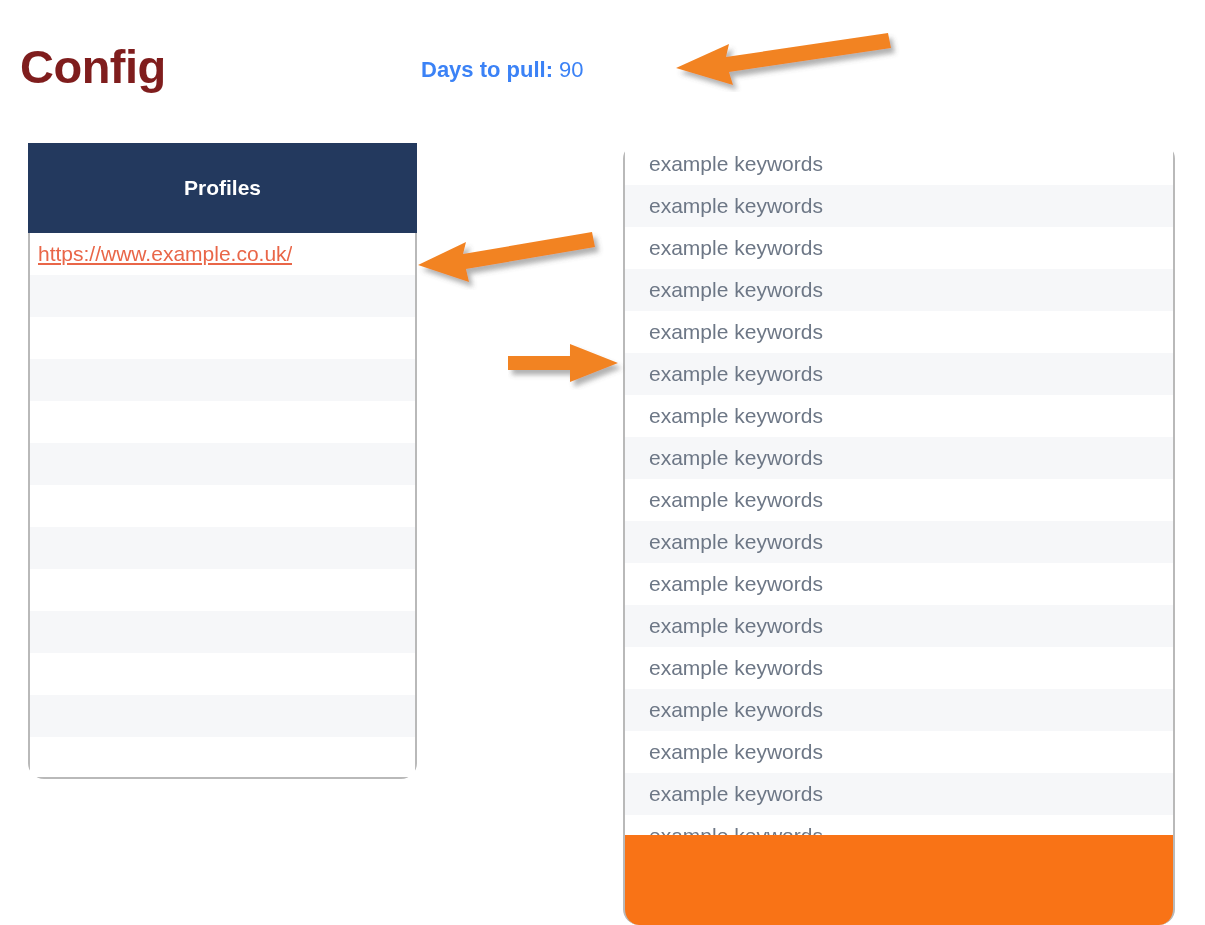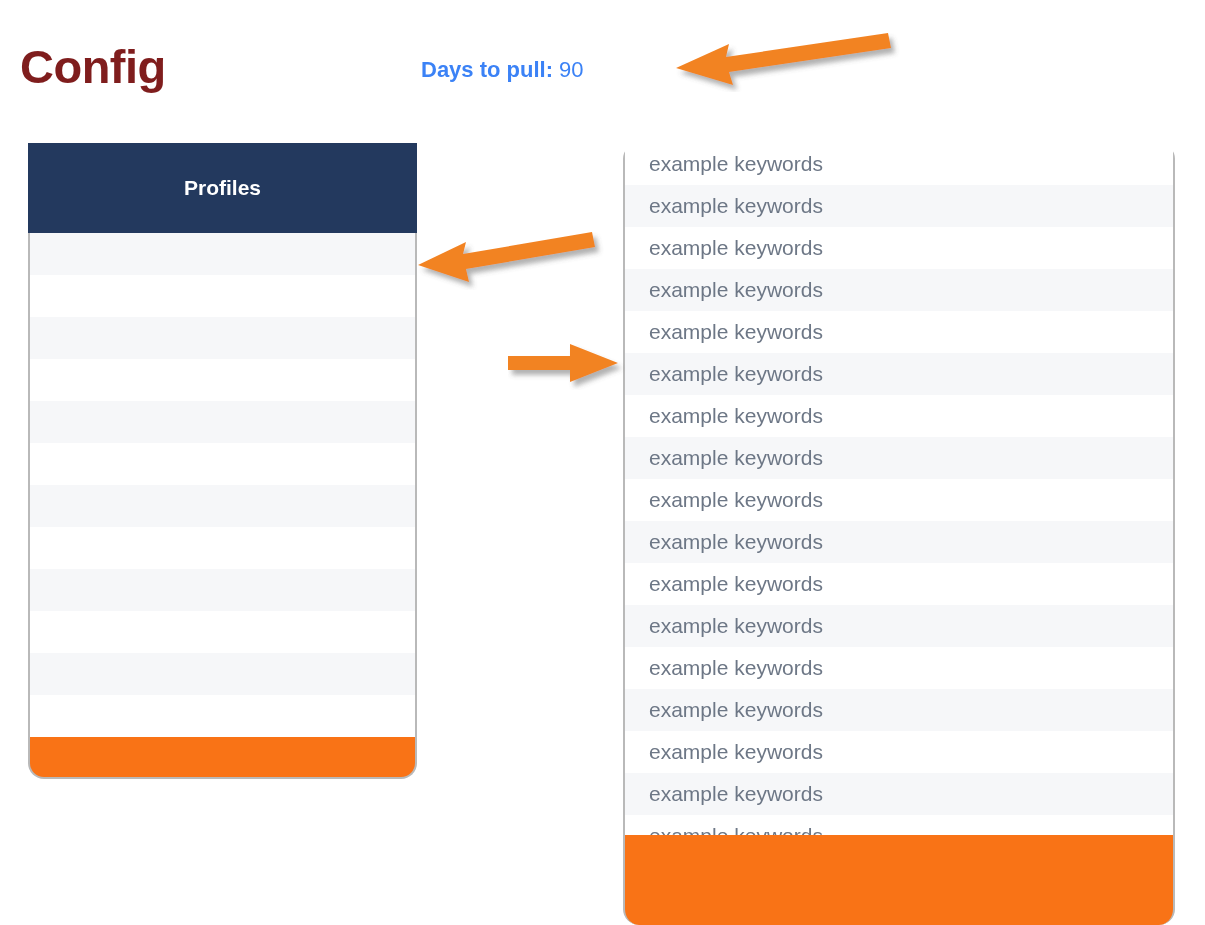--- a/index.html
+++ b/index.html
@@ -145,20 +145,23 @@
 
 <div id="page-title">Config</div>
 
 <div id="days-to-pull">
   <span class="dtp-label">Days to pull:</span><span class="dtp-value">90</span>
 </div>
 
 <div class="data-table" id="profiles-table">
   <div class="table-header">Profiles</div>
   <div class="table-body" id="profiles-body">
+      <div class="table-row">
+        <div class="cell"><span class="profile-link">https://www.example.co.uk/</span></div>
+      </div>
       <div class="table-row alt">
         <div class="cell"></div>
       </div>
       <div class="table-row">
         <div class="cell"></div>
       </div>
       <div class="table-row alt">
         <div class="cell"></div>
       </div>
       <div class="table-row">

